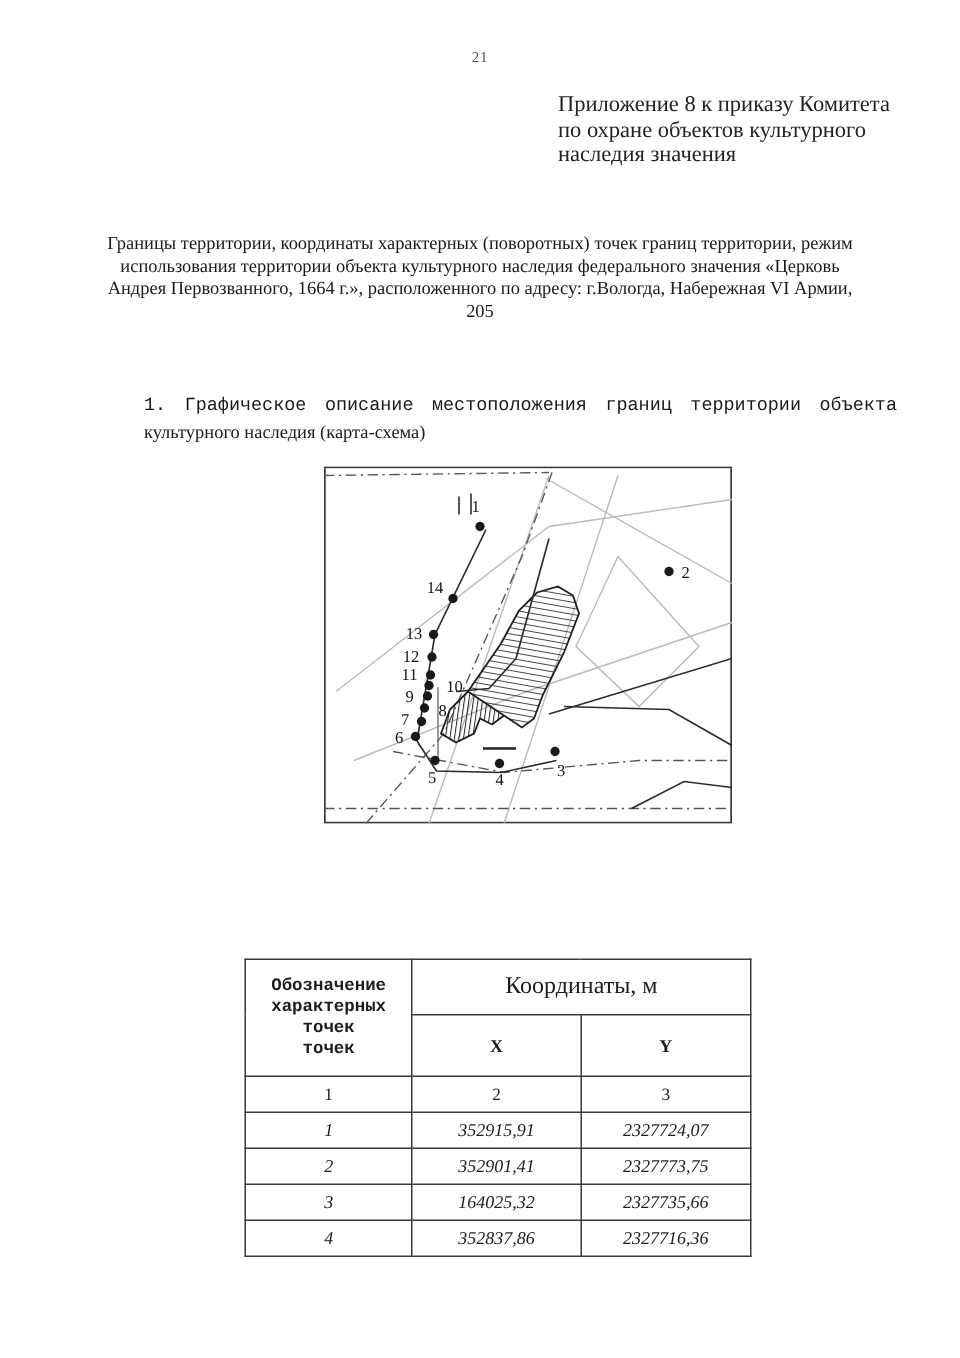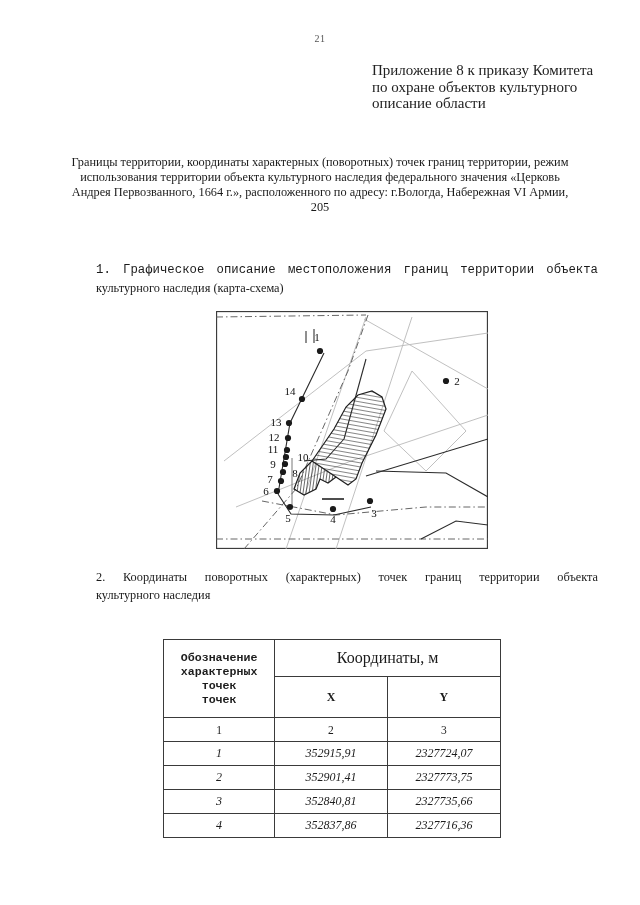--- a/index.html
+++ b/index.html
@@ -156,21 +156,21 @@
 </head>
 <body>
 
 <div class="page">
 
   <div class="page-number">21</div>
 
   <div class="doc-header">
     <span class="hl">Приложение 8 к приказу Комитета</span>
     <span class="hl">по охране объектов культурного</span>
-    <span class="hl">описание области</span>
+    <span class="hl">наследия значения</span>
   </div>
 
   <div class="title-block">
     <span>Границы территории, координаты характерных (поворотных) точек границ</span>
     <span>территории, режим использования территории объекта культурного наследия</span>
     <span>федерального значения «Церковь Андрея Первозванного, 1664 г.»,</span>
     <span>расположенного по адресу: г.Вологда, Набережная  VI Армии, 205</span>
   </div>
 
   <div class="section-1">
@@ -260,24 +260,20 @@
         <text x="57" y="157" text-anchor="middle">9</text>
         <text x="87" y="150" text-anchor="middle">10</text>
         <text x="57" y="142" text-anchor="middle">11</text>
         <text x="58" y="130" text-anchor="middle">12</text>
         <text x="60" y="115" text-anchor="middle">13</text>
         <text x="74" y="84" text-anchor="middle">14</text>
       </g>
     </svg>
   </div>
 
-  <div class="section-2">
-    <span class="l1">2. Координаты поворотных (характерных) точек границ территории объекта</span>
-    <span class="l2">культурного наследия</span>
-  </div>
 
   <table class="coord-table">
     <thead>
       <tr>
         <th class="hdr-pts" rowspan="2">
           <span class="hdr-pts-line">Обозначение</span>
           <span class="hdr-pts-line">характерных</span>
           <span class="hdr-pts-line">точек</span>
           <span class="hdr-pts-line">точек</span>
         </th>
@@ -299,21 +295,21 @@
         <td class="datacell">352915,91</td>
         <td class="datacell">2327724,07</td>
       </tr>
       <tr>
         <td class="datacell">2</td>
         <td class="datacell">352901,41</td>
         <td class="datacell">2327773,75</td>
       </tr>
       <tr>
         <td class="datacell">3</td>
-        <td class="datacell">352840,81</td>
+        <td class="datacell">164025,32</td>
         <td class="datacell">2327735,66</td>
       </tr>
       <tr>
         <td class="datacell">4</td>
         <td class="datacell">352837,86</td>
         <td class="datacell">2327716,36</td>
       </tr>
     </tbody>
   </table>
 

